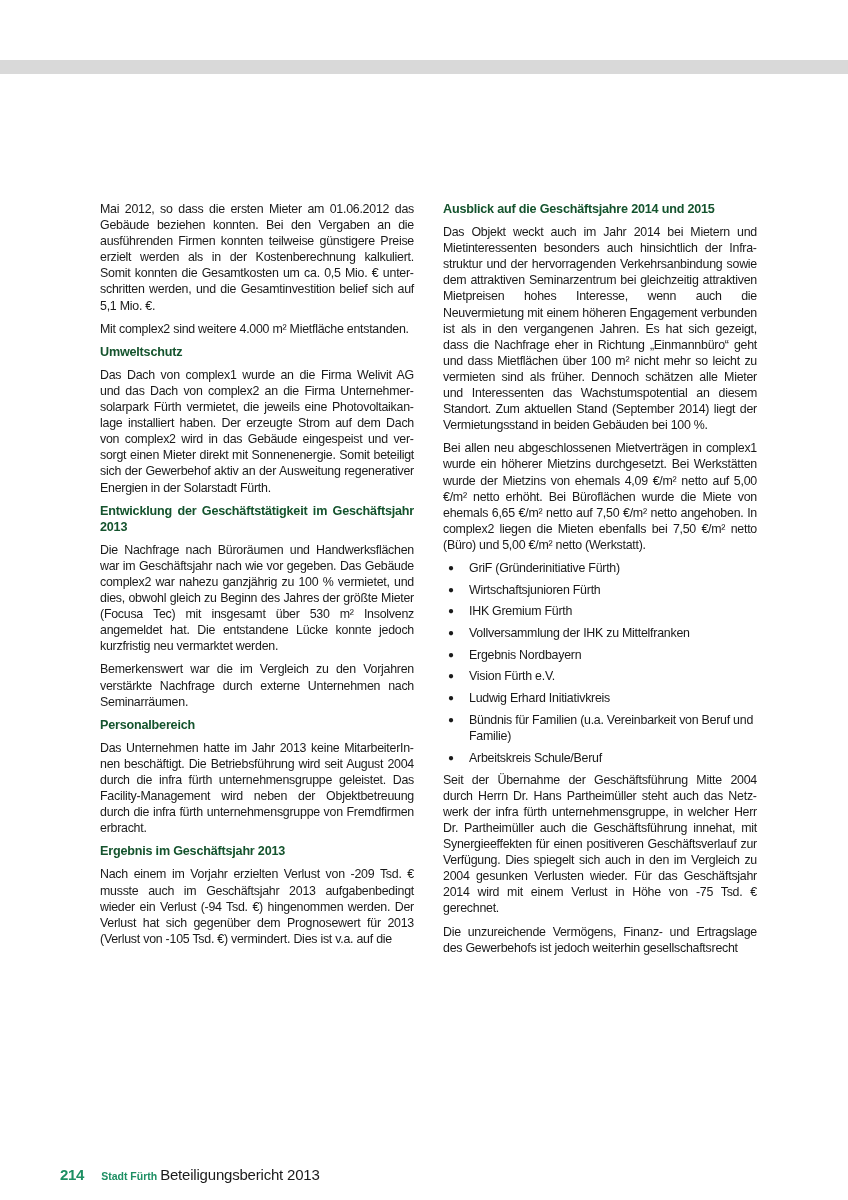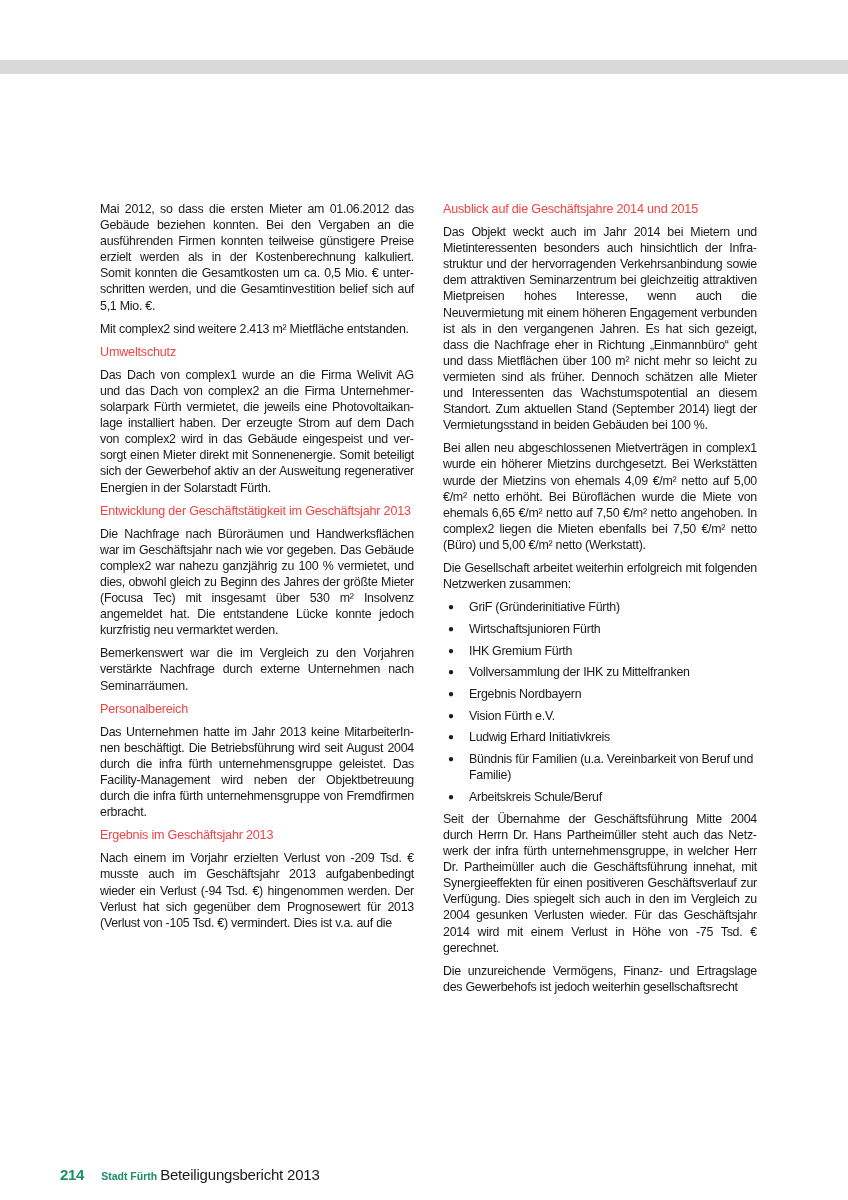--- a/index.html
+++ b/index.html
@@ -13,22 +13,22 @@
   }
   .col {
     position: absolute; top: 201px; width: 314px;
     font-size: 12.4px; line-height: 16.1px; text-align: justify;
     font-stretch: condensed; letter-spacing: -0.25px;
   }
   .col-left { left: 100px; }
   .col-right { left: 443px; }
   .col p { margin: 0 0 7px 0; hyphens: manual; }
   .col h3 {
-    margin: 0 0 7px 0; font-size: 12.6px; line-height: 16.1px; font-weight: normal;
-    color: #ef4444; letter-spacing: -0.2px; text-align: left;
+    margin: 0 0 7px 0; font-size: 12.6px; line-height: 16.1px; font-weight: bold;
+    color: #14532d; letter-spacing: -0.2px; text-align: left;
   }
   .col h3.wrap { text-align: justify; text-align-last: left; }
   ul.netlist { list-style: none; margin: 0 0 6px 0; padding: 0; }
   ul.netlist li {
     position: relative; padding-left: 26px; margin: 0 0 5.6px 0; text-align: left;
   }
   ul.netlist li .bullet {
     position: absolute; left: 5px; top: 0; font-size: 10px;
   }
   .footer {
@@ -42,37 +42,36 @@
   .footer-brand { font-size: 10.5px; font-weight: bold; color: #1d8f63; margin-right: 3px; margin-top: 48px; }
   .footer-title { font-size: 15px; color: #1a1a1a; letter-spacing: -0.2px; }
 </style>
 </head>
 <body>
 
 <div class="top-band"></div>
 
 <div class="col col-left">
   <p>Mai 2012, so dass die ersten Mieter am 01.06.2012 das Gebäude beziehen konnten. Bei den Vergaben an die ausführenden Firmen konnten teilweise günstigere Preise erzielt werden als in der Kostenberechnung kalkuliert. Somit konnten die Gesamtkosten um ca. 0,5 Mio. € unter­schritten werden, und die Gesamtinvestition belief sich auf 5,1 Mio. €.</p>
-  <p>Mit complex2 sind weitere 2.413 m² Mietfläche entstan­den.</p>
+  <p>Mit complex2 sind weitere 4.000 m² Mietfläche entstan­den.</p>
   <h3>Umweltschutz</h3>
   <p>Das Dach von complex1 wurde an die Firma Welivit AG und das Dach von complex2 an die Firma Unternehmer­solarpark Fürth vermietet, die jeweils eine Photovoltaikan­lage installiert haben. Der erzeugte Strom auf dem Dach von complex2 wird in das Gebäude eingespeist und ver­sorgt einen Mieter direkt mit Sonnenenergie. Somit betei­ligt sich der Gewerbehof aktiv an der Ausweitung regene­rativer Energien in der Solarstadt Fürth.</p>
   <h3 class="wrap">Entwicklung der Geschäftstätigkeit im Geschäftsjahr 2013</h3>
   <p>Die Nachfrage nach Büroräumen und Handwerksflächen war im Geschäftsjahr nach wie vor gegeben. Das Gebäu­de complex2 war nahezu ganzjährig zu 100 % vermietet, und dies, obwohl gleich zu Beginn des Jahres der größte Mieter (Focusa Tec) mit insgesamt über 530 m² Insolvenz angemeldet hat. Die entstandene Lücke konnte jedoch kurzfristig neu vermarktet werden.</p>
   <p>Bemerkenswert war die im Vergleich zu den Vorjahren verstärkte Nachfrage durch externe Unternehmen nach Seminarräumen.</p>
   <h3>Personalbereich</h3>
   <p>Das Unternehmen hatte im Jahr 2013 keine MitarbeiterIn­nen beschäftigt. Die Betriebsführung wird seit August 2004 durch die infra fürth unternehmensgruppe geleistet. Das Facility-Management wird neben der Objektbetreuung durch die infra fürth unternehmensgruppe von Fremdfir­men erbracht.</p>
   <h3>Ergebnis im Geschäftsjahr 2013</h3>
   <p>Nach einem im Vorjahr erzielten Verlust von -209 Tsd. € musste auch im Geschäftsjahr 2013 aufgabenbedingt wieder ein Verlust (-94 Tsd. €) hingenommen werden. Der Verlust hat sich gegenüber dem Prognosewert für 2013 (Verlust von -105 Tsd. €) vermindert. Dies ist v.a. auf die</p>
 </div>
 
 <div class="col col-right">
   <h3>Ausblick auf die Geschäftsjahre 2014 und 2015</h3>
   <p>Das Objekt weckt auch im Jahr 2014 bei Mietern und Mietinteressenten besonders auch hinsichtlich der Infra­struktur und der hervorragenden Verkehrsanbindung so­wie dem attraktiven Seminarzentrum bei gleichzeitig at­traktiven Mietpreisen hohes Interesse, wenn auch die Neuvermietung mit einem höheren Engagement verbun­den ist als in den vergangenen Jahren. Es hat sich ge­zeigt, dass die Nachfrage eher in Richtung „Einmannbüro“ geht und dass Mietflächen über 100 m² nicht mehr so leicht zu vermieten sind als früher. Dennoch schätzen alle Mieter und Interessenten das Wachstumspotential an diesem Standort. Zum aktuellen Stand (September 2014) liegt der Vermietungsstand in beiden Gebäuden bei 100 %.</p>
   <p>Bei allen neu abgeschlossenen Mietverträgen in complex1 wurde ein höherer Mietzins durchgesetzt. Bei Werkstätten wurde der Mietzins von ehemals 4,09 €/m² netto auf 5,00 €/m² netto erhöht. Bei Büroflächen wurde die Miete von ehemals 6,65 €/m² netto auf 7,50 €/m² netto angehoben. In complex2 liegen die Mieten ebenfalls bei 7,50 €/m² netto (Büro) und 5,00 €/m² netto (Werkstatt).</p>
-  <p>Die Gesellschaft arbeitet weiterhin erfolgreich mit folgen­den Netzwerken zusammen:</p>
   <ul class="netlist">
     <li><span class="bullet">●</span><span>GriF (Gründerinitiative Fürth)</span></li>
     <li><span class="bullet">●</span><span>Wirtschaftsjunioren Fürth</span></li>
     <li><span class="bullet">●</span><span>IHK Gremium Fürth</span></li>
     <li><span class="bullet">●</span><span>Vollversammlung der IHK zu Mittelfranken</span></li>
     <li><span class="bullet">●</span><span>Ergebnis Nordbayern</span></li>
     <li><span class="bullet">●</span><span>Vision Fürth e.V.</span></li>
     <li><span class="bullet">●</span><span>Ludwig Erhard Initiativkreis</span></li>
     <li><span class="bullet">●</span><span>Bündnis für Familien (u.a. Vereinbarkeit von Beruf und Familie)</span></li>
     <li><span class="bullet">●</span><span>Arbeitskreis Schule/Beruf</span></li>

